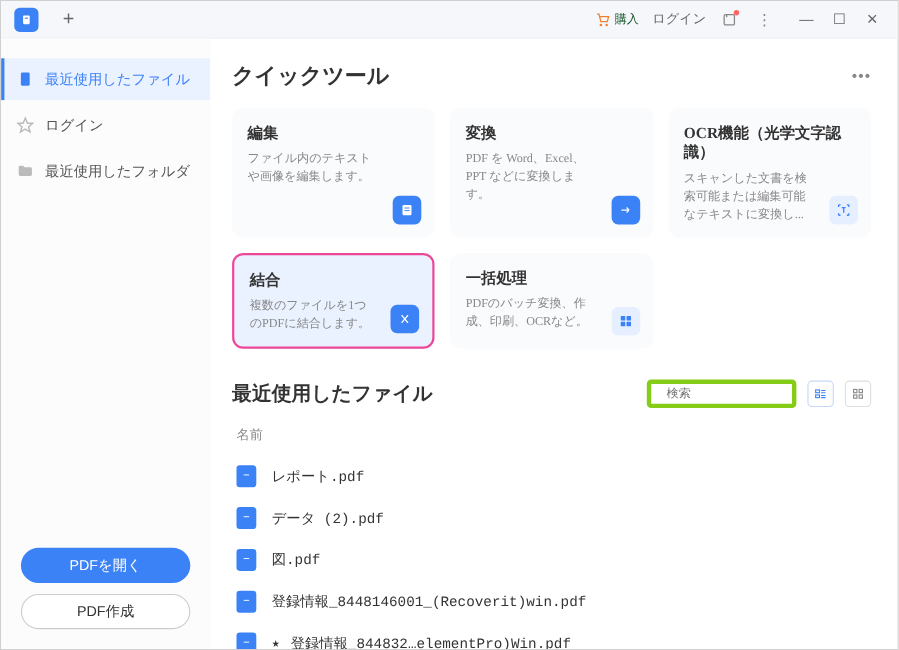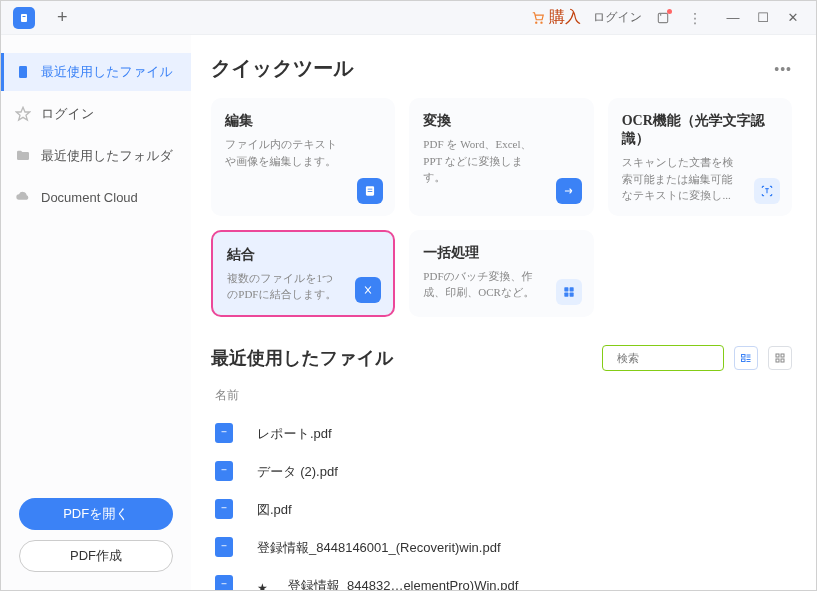--- a/index.html
+++ b/index.html
@@ -3,21 +3,21 @@
 <meta charset="utf-8">
 <style>
 * { margin: 0; padding: 0; box-sizing: border-box; }
 body { font-family: "Segoe UI", "Hiragino Sans", "Meiryo", sans-serif; font-size: 12px; color: #333; background: #fff; width: 817px; height: 591px; overflow: hidden; border: 1px solid #d0d0d0; }
 .titlebar { height: 34px; display: flex; align-items: center; background: #f6f7fa; border-bottom: 1px solid #eef0f3; }
 .titlebar .left { display: flex; align-items: center; gap: 8px; padding-left: 12px; }
 .app-icon { width: 22px; height: 22px; background: #3b82f6; border-radius: 5px; display: flex; align-items: center; justify-content: center; }
 .app-icon svg { width: 12px; height: 12px; }
 .tab-plus { font-size: 18px; color: #666; padding: 0 14px; cursor: pointer; }
 .titlebar .right { margin-left: auto; display: flex; align-items: center; gap: 12px; padding-right: 8px; }
-.buy { display: flex; align-items: center; gap: 4px; color: #c2410c; font-size: 16px; }
+.buy { display: flex; align-items: center; gap: 4px; color: #14532d; font-size: 11px; }
 .buy svg { width: 14px; height: 14px; }
 .login { color: #666; font-size: 12px; }
 .notif { position: relative; width: 18px; height: 18px; display:flex; align-items:center; justify-content:center;}
 .notif svg { width: 14px; height: 14px; }
 .notif::after { content: ""; position: absolute; top: 0; right: 0; width: 5px; height: 5px; background: #f66; border-radius: 50%; }
 .menu-dots { color: #888; font-size: 14px; padding: 0 4px; }
 .win-btns { display: flex; }
 .win-btn { width: 30px; height: 20px; display: flex; align-items: center; justify-content: center; color: #666; font-size: 13px; }
 .layout { display: flex; height: calc(100% - 34px); }
 .sidebar { width: 190px; background: #fcfcfd; padding-top: 16px; display: flex; flex-direction: column; }
@@ -36,28 +36,28 @@
 .card { background: #fafbfd; border-radius: 10px; padding: 14px 14px 12px; position: relative; min-height: 86px; cursor: pointer; }
 .card.highlight { border: 2px solid #ec4899; background: #eaf1ff; }
 .card h3 { font-size: 14px; font-weight: 700; margin-bottom: 6px; }
 .card p { font-size: 11px; color: #888; line-height: 1.5; padding-right: 36px; }
 .card .badge { position: absolute; right: 12px; bottom: 12px; width: 26px; height: 26px; background: #3b82f6; border-radius: 6px; display: flex; align-items: center; justify-content: center; }
 .card .badge.light { background: #e5efff; }
 .card .badge svg { width: 14px; height: 14px; }
 .recent-head { display: flex; align-items: center; margin-bottom: 10px; }
 .recent-head h2 { font-size: 18px; font-weight: 700; }
 .recent-tools { margin-left: auto; display: flex; align-items: center; gap: 10px; }
-.search-box { display: flex; align-items: center; gap: 6px; border: 1px solid #84cc16; border-radius: 4px; padding: 4px 8px; width: 122px; height: 26px; background:#fff; }
+.search-box { display: flex; align-items: center; gap: 6px; border: 4px solid #84cc16; border-radius: 4px; padding: 4px 8px; width: 136px; height: 26px; background:#fff; }
 .search-box input { border: none; outline: none; font-size: 11px; flex: 1; background: transparent; color: #888; }
 .search-box svg { width: 12px; height: 12px; color: #888; }
 .view-btn { width: 24px; height: 24px; border: 1px solid #dcdfe4; border-radius: 4px; display: flex; align-items: center; justify-content: center; color: #888; background:#fff; }
 .view-btn.active { color: #3b82f6; border-color:#c7d7f5;}
 .col-header { font-size: 12px; color: #888; padding: 6px 4px 10px; }
 .file-list { display: flex; flex-direction: column; gap: 0; }
-.file-row { display: flex; align-items: flex-end; gap: 24px; padding: 9px 4px; }
+.file-row { display: flex; align-items: center; gap: 14px; padding: 9px 4px; font-family: Liberation Mono, monospace; }
 .file-icon { width: 18px; height: 20px; background: #3b82f6; border-radius: 3px; display: flex; align-items: center; justify-content: center; }
 .file-icon svg { width: 10px; height: 10px; }
 .file-name { font-size: 13px; color: #333; }
 .star { color: #333; margin-right: -4px; }
 </style>
 </head>
 <body>
 
 <div class="titlebar">
   <div class="left">
@@ -113,28 +113,20 @@
       <span>ログイン</span>
     </div>
     <div class="side-item">
       <span class="ico">
           <svg viewBox="0 0 24 24" fill="#bbb">
             <path d="M3 6a2 2 0 012-2h4l2 2h8a2 2 0 012 2v8a2 2 0 01-2 2H5a2 2 0 01-2-2V6z"></path>
           </svg>
         </span>
       <span>最近使用したフォルダ</span>
     </div>
-    <div class="side-item">
-      <span class="ico">
-          <svg viewBox="0 0 24 24" fill="#bbb">
-            <path d="M6 16a4 4 0 010-8 6 6 0 0111.5 1.5A3.5 3.5 0 0118 16H6z"></path>
-          </svg>
-        </span>
-      <span>Document Cloud</span>
-    </div>
     <div class="side-spacer"></div>
     <div class="side-buttons">
       <div class="btn-primary">PDFを開く</div>
       <div class="btn-outline">PDF作成</div>
     </div>
   </div>
 
   <div class="main">
     <div class="section-head">
       <h1>クイックツール</h1>

